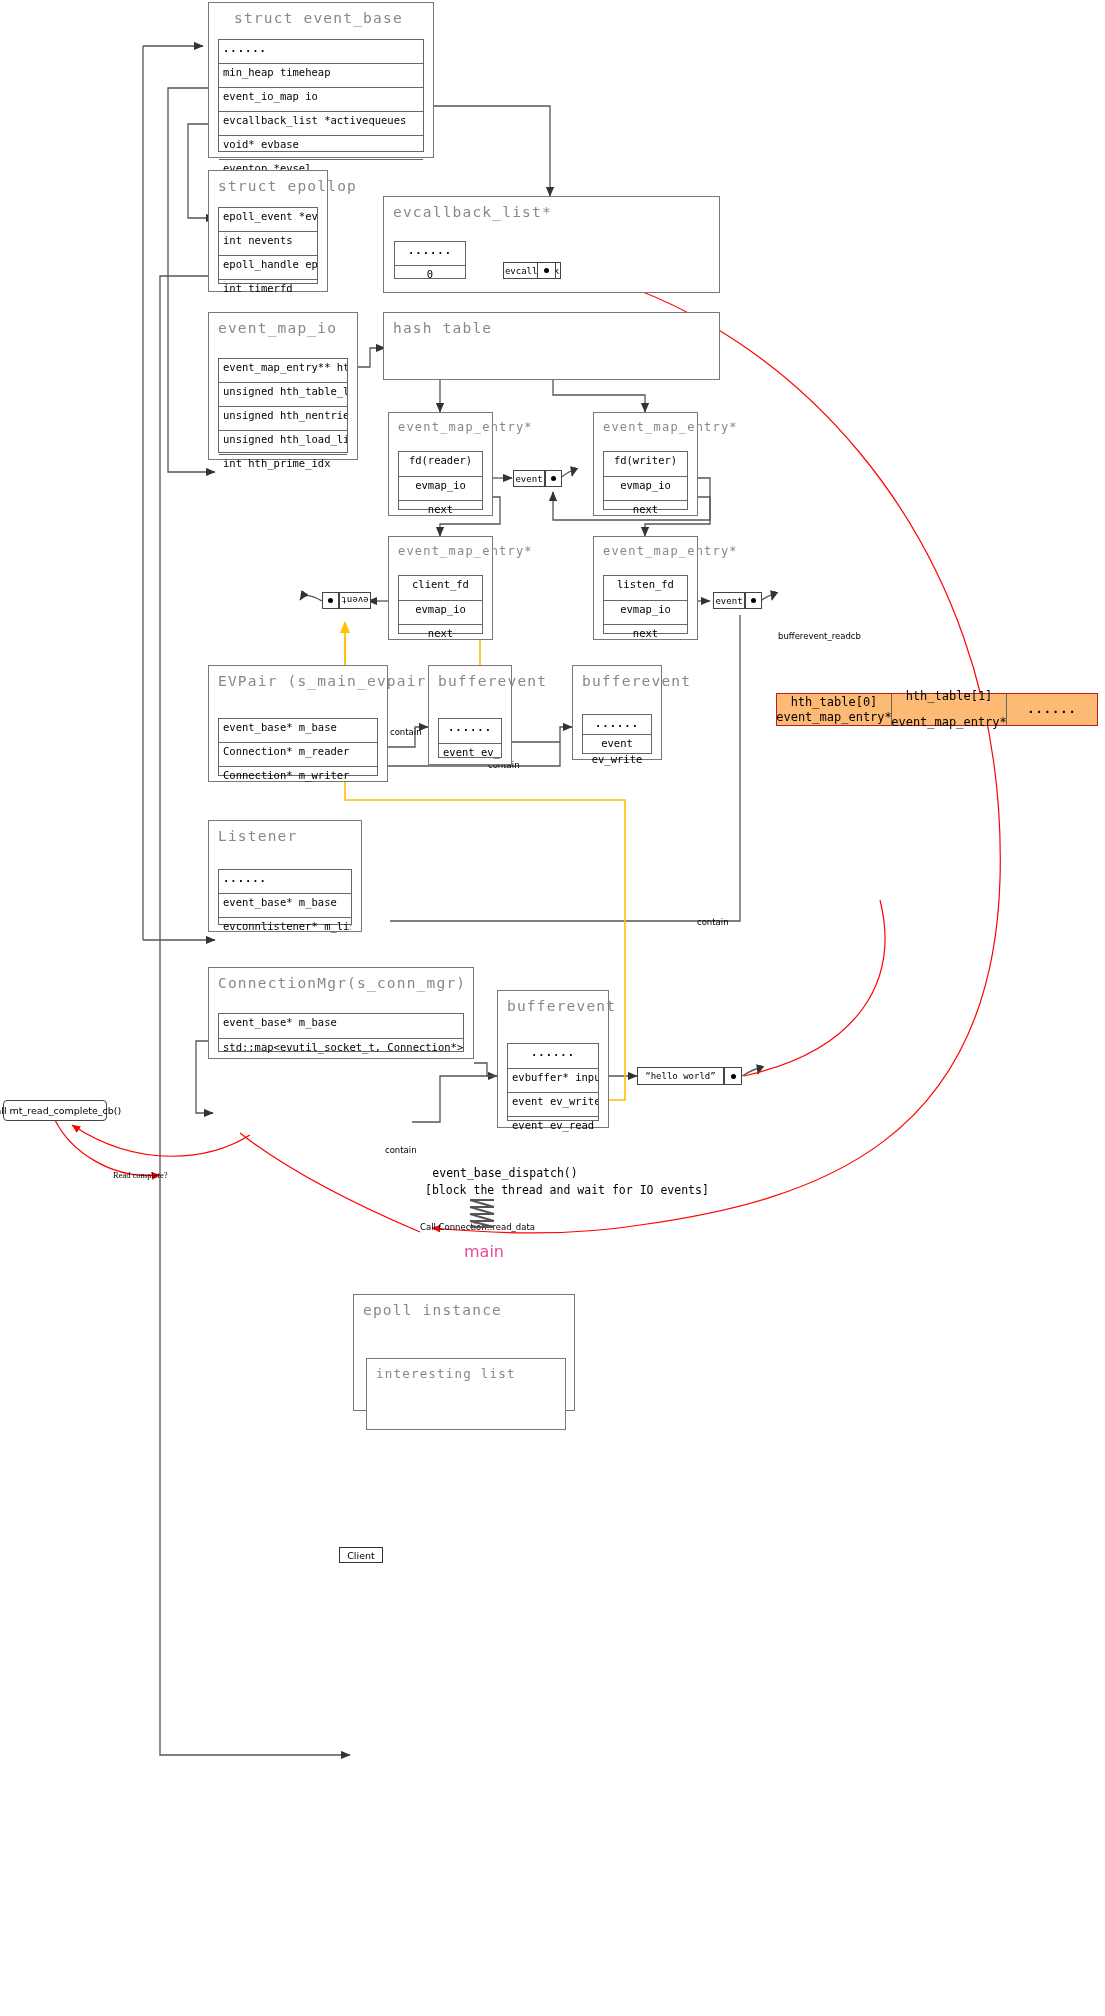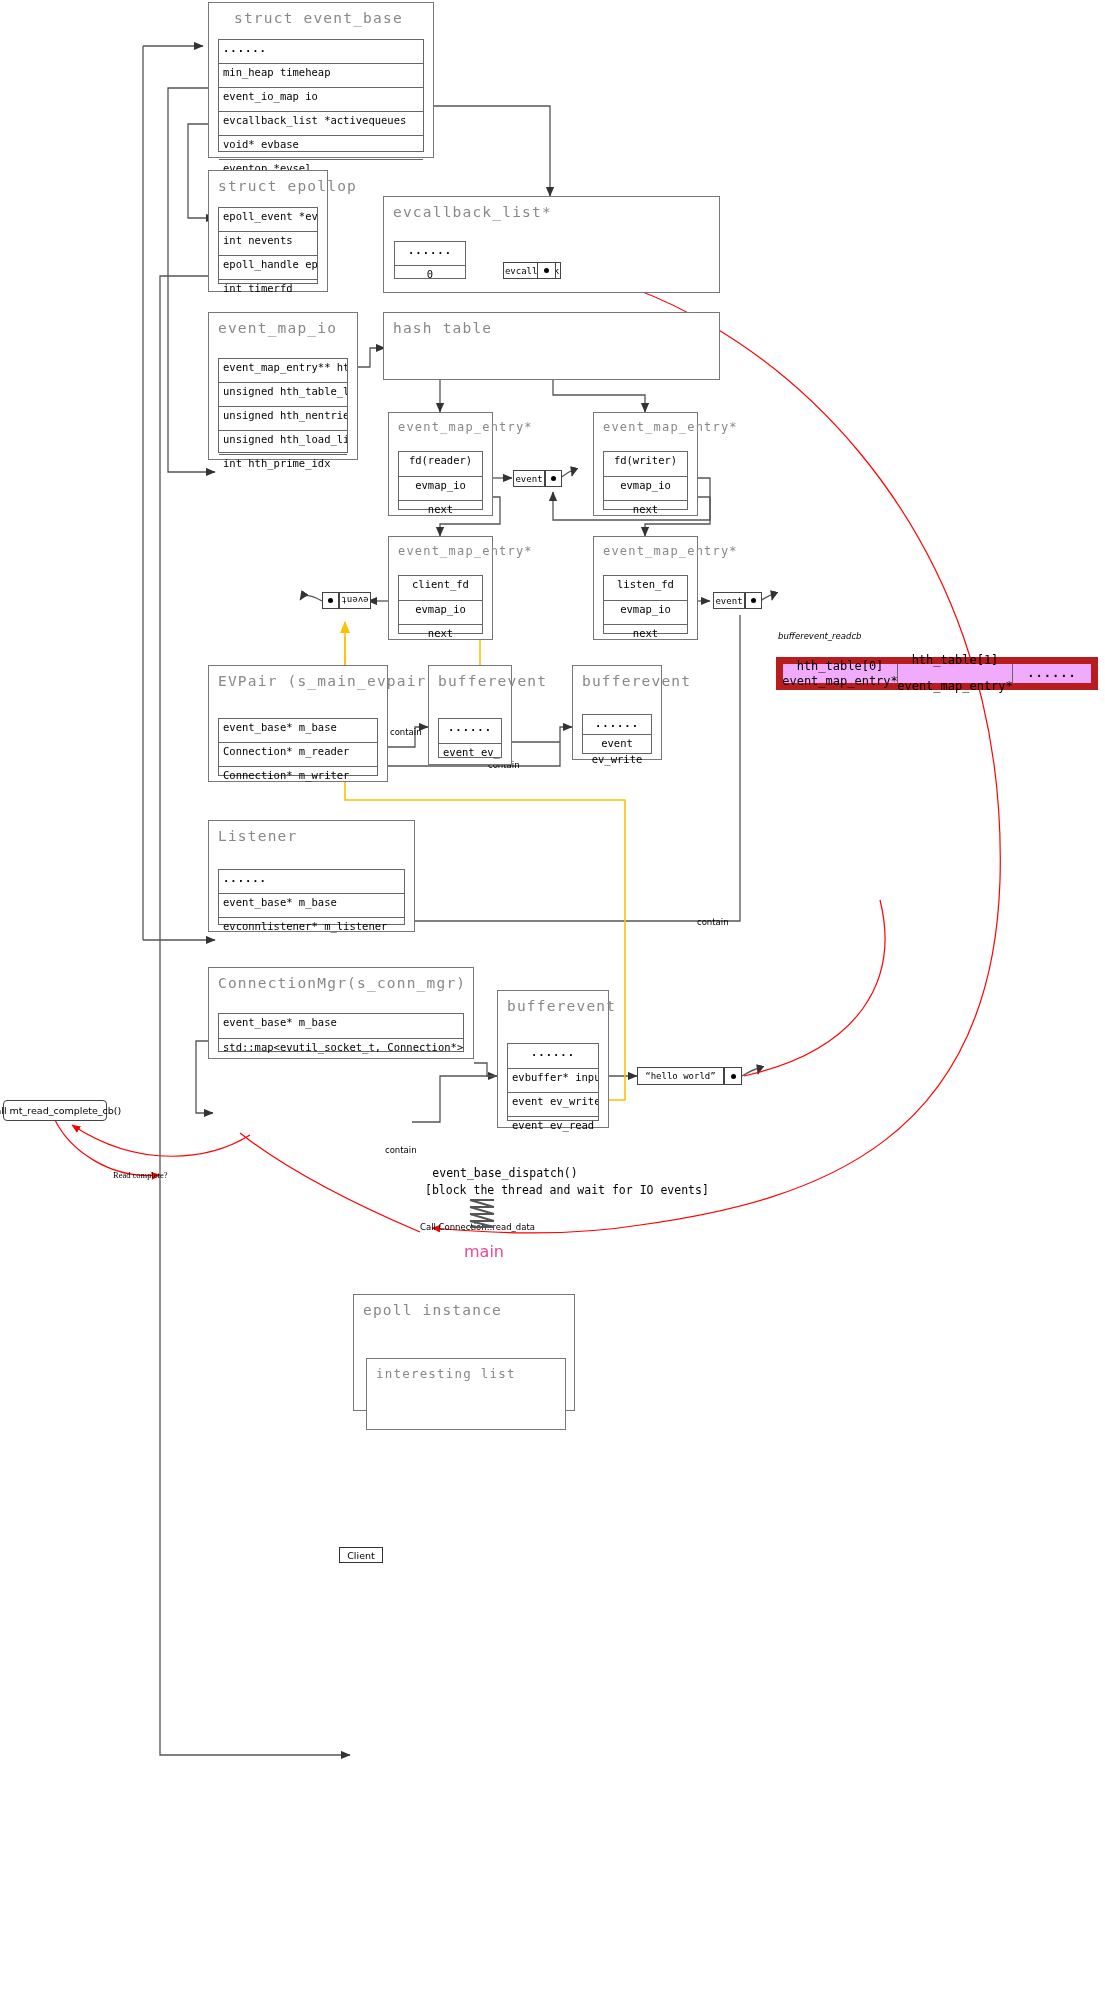--- a/index.html
+++ b/index.html
@@ -30,21 +30,21 @@
   .ptrcell{position:absolute;border:1px solid #444;box-sizing:border-box;background:#fff;}
   .ptrcell::after{content:"";position:absolute;left:50%;top:50%;width:5px;height:5px;
       margin-left:-2.5px;margin-top:-2.5px;border-radius:50%;background:#000;}
   .flip{transform:scaleX(-1) scaleY(-1);}
 
   
   .lbl{position:absolute;font-size:8.5px;color:#000;white-space:nowrap;
        font-family:"DejaVu Sans","Liberation Sans",sans-serif;}
 
   
-  .hashrow{position:absolute;border:7px solid #b91c1c;box-sizing:border-box;display:flex;background:#f0abfc;}
+  .hashrow{position:absolute;border:1px solid #b91c1c;box-sizing:border-box;display:flex;background:#fdba74;margin-top:36px;}
   .hashrow .cell{border-right:1px solid #666;box-sizing:border-box;
       display:flex;flex-direction:column;align-items:center;justify-content:center;
       font-size:12px;line-height:1.25;white-space:nowrap;padding:1px 6px;}
   .hashrow .cell:last-child{border-right:none;}
 
   
   .kernelbar{position:absolute;border:1px solid #333;background:#fff;box-sizing:border-box;
       display:flex;align-items:center;justify-content:center;font-size:8px;
       font-family:"DejaVu Sans","Liberation Sans",sans-serif;}
   .mainlbl{position:absolute;font-size:16px;color:#ec4899;
@@ -249,21 +249,21 @@
   <div class="title" style="font-size:12px;">event_map_entry*</div>
   <div class="fields ctr" style="top:38px;height:59px;">
     <div class="f" style="height:20px;">listen_fd</div>
     <div class="f" style="height:19px;">evmap_io</div>
     <div class="f" style="height:18px;">next</div>
   </div>
 </div>
 <div class="sbox" style="left:713px;top:592px;width:32px;height:17px;">event</div>
 <div class="ptrcell" style="left:745px;top:592px;width:17px;height:17px;"></div>
 
-<div class="lbl" style="left:778px;top:631px;font-style:italic;">bufferevent_readcb</div>
+<div class="lbl" style="left:778px;top:631px;">bufferevent_readcb</div>
 
 <div class="outer" style="left:208px;top:665px;width:180px;height:117px;">
   <div class="title">EVPair (s_main_evpair)</div>
   <div class="fields" style="top:52px;height:58px;">
     <div class="f" style="height:19px;">event_base* m_base</div>
     <div class="f" style="height:19px;">Connection* m_reader</div>
     <div class="f" style="height:18px;">Connection* m_writer</div>
   </div>
 </div>
 <div class="lbl" style="left:390px;top:727px;">contain</div>
@@ -279,21 +279,21 @@
 
 <div class="outer" style="left:572px;top:665px;width:90px;height:95px;">
   <div class="title">bufferevent</div>
   <div class="fields ctr" style="top:48px;height:40px;">
     <div class="f dots" style="height:15px;">......</div>
     <div class="f" style="height:12px;border-bottom:none;">event</div>
     <div class="f" style="height:12px;">ev_write</div>
   </div>
 </div>
 
-<div class="outer" style="left:208px;top:820px;width:207px;height:112px;">
+<div class="outer" style="left:208px;top:820px;width:154px;height:112px;">
   <div class="title">Listener</div>
   <div class="fields" style="top:48px;height:56px;">
     <div class="f dots" style="height:19px;">......</div>
     <div class="f" style="height:19px;">event_base* m_base</div>
     <div class="f" style="height:17px;">evconnlistener* m_listener</div>
   </div>
 </div>
 <div class="lbl" style="left:697px;top:917px;">contain</div>
 
 <div class="outer" style="left:208px;top:967px;width:266px;height:92px;">

